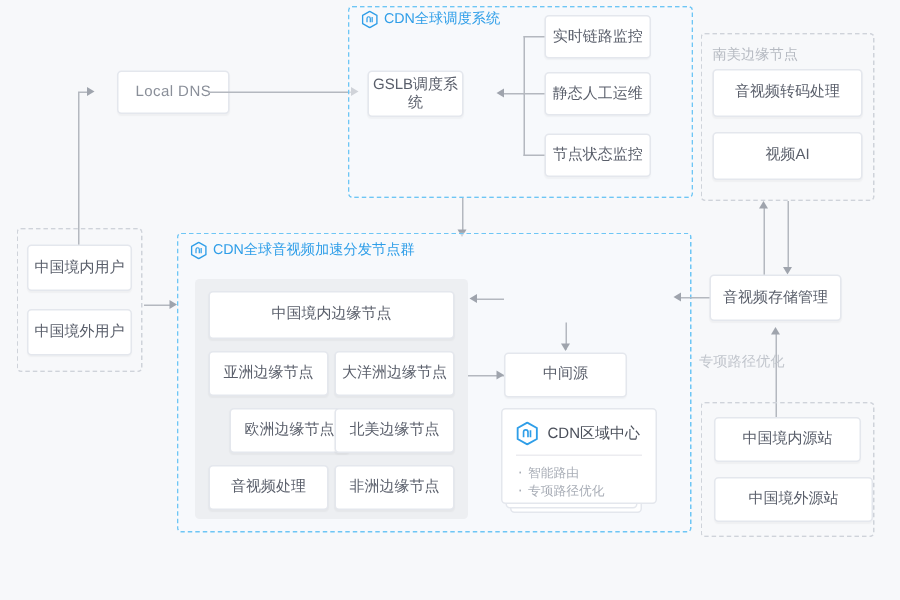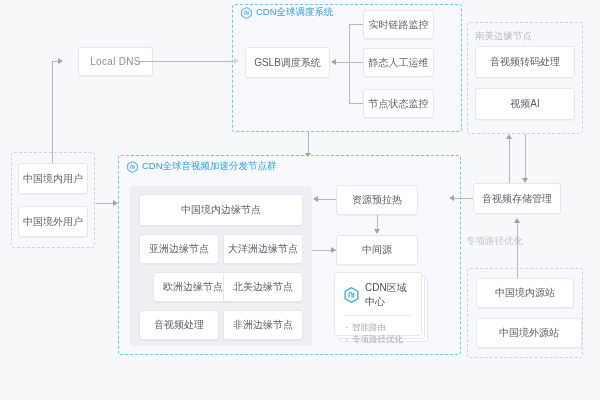--- a/index.html
+++ b/index.html
@@ -121,21 +121,21 @@
     <span class="hexicon">
       <svg width="11" height="12" viewBox="0 0 24 26">
         <path d="M12 1.2 L22.4 7 L22.4 19 L12 24.8 L1.6 19 L1.6 7 Z" fill="none" stroke="#2f9ee8" stroke-width="2"></path>
         <path d="M8 17 L8 11.5 Q8 9 10.4 9 Q12.8 9 12.8 11.5 L12.8 17" fill="none" stroke="#2f9ee8" stroke-width="1.8"></path>
         <path d="M15.5 9.4 L15.5 17" fill="none" stroke="#2f9ee8" stroke-width="1.8"></path>
       </svg>
     </span>
     <span>CDN全球调度系统</span>
   </div>
 
-  <div class="box" style="left:245px; top:47px; width:85px; height:31px;">GSLB调度系统</div>
+  <div class="box" style="left:245px; top:47px; width:64px; height:31px;">GSLB调度系统</div>
 
   <div class="box" style="left:363px; top:10px; width:71px; height:29px;">实时链路监控</div>
   <div class="box" style="left:363px; top:48px; width:71px; height:29px;">静态人工运维</div>
   <div class="box" style="left:363px; top:89px; width:71px; height:29px;">节点状态监控</div>
 
   <div class="ln v" style="left:349px; top:24px; height:80px;"></div>
   <div class="ln h" style="left:349px; top:24px; width:14px;"></div>
   <div class="ln h" style="left:349px; top:62px; width:14px;"></div>
   <div class="ln h" style="left:349px; top:103px; width:14px;"></div>
   <div class="ln h" style="left:336px; top:62px; width:14px;"></div>
@@ -178,37 +178,36 @@
   <div class="panel-gray" style="left:130px; top:186px; width:182px; height:160px;"></div>
 
   <div class="box" style="left:139px; top:194px; width:164px; height:32px;">中国境内边缘节点</div>
   <div class="box" style="left:139px; top:234px; width:80px; height:30px;">亚洲边缘节点</div>
   <div class="box" style="left:223px; top:234px; width:80px; height:30px;">大洋洲边缘节点</div>
   <div class="box" style="left:153px; top:272px; width:80px; height:30px;">欧洲边缘节点</div>
   <div class="box" style="left:223px; top:272px; width:80px; height:30px;">北美边缘节点</div>
   <div class="box" style="left:139px; top:310px; width:80px; height:30px;">音视频处理</div>
   <div class="box" style="left:223px; top:310px; width:80px; height:30px;">非洲边缘节点</div>
 
-  <div class="box" style="left:336px; top:185px; width:82px; height:30px;">资源预拉热</div>
 
   <div class="ln h" style="left:316px; top:199px; width:20px;"></div>
   <div class="arw l" style="left:313px; top:196px;"></div>
 
   <div class="ln v" style="left:377px; top:215px; height:18px;"></div>
   <div class="arw d" style="left:374px; top:229px;"></div>
 
   <div class="box" style="left:336px; top:235px; width:82px; height:30px;">中间源</div>
 
   <div class="ln h" style="left:312px; top:250px; width:24px;"></div>
   <div class="arw r" style="left:331px; top:247px;"></div>
 
   <div class="stack" style="left:334px; top:272px; width:96px; height:72px;">
     <div class="sheet" style="left:6px; top:6px; width:88px; height:64px;"></div>
     <div class="sheet" style="left:3px; top:3px; width:88px; height:64px;"></div>
-    <div class="front" style="width:88px; height:64px;">
+    <div class="front" style="width:104px; height:64px;">
       <div class="hd">
         <span class="hexicon">
           <svg width="15" height="16" viewBox="0 0 24 26">
             <path d="M12 1.2 L22.4 7 L22.4 19 L12 24.8 L1.6 19 L1.6 7 Z" fill="none" stroke="#2f9ee8" stroke-width="2"></path>
             <path d="M8 17 L8 11.5 Q8 9 10.4 9 Q12.8 9 12.8 11.5 L12.8 17" fill="none" stroke="#2f9ee8" stroke-width="1.8"></path>
             <path d="M15.5 9.4 L15.5 17" fill="none" stroke="#2f9ee8" stroke-width="1.8"></path>
           </svg>
         </span>
         <span class="ttl">CDN区域中心</span>
       </div>

